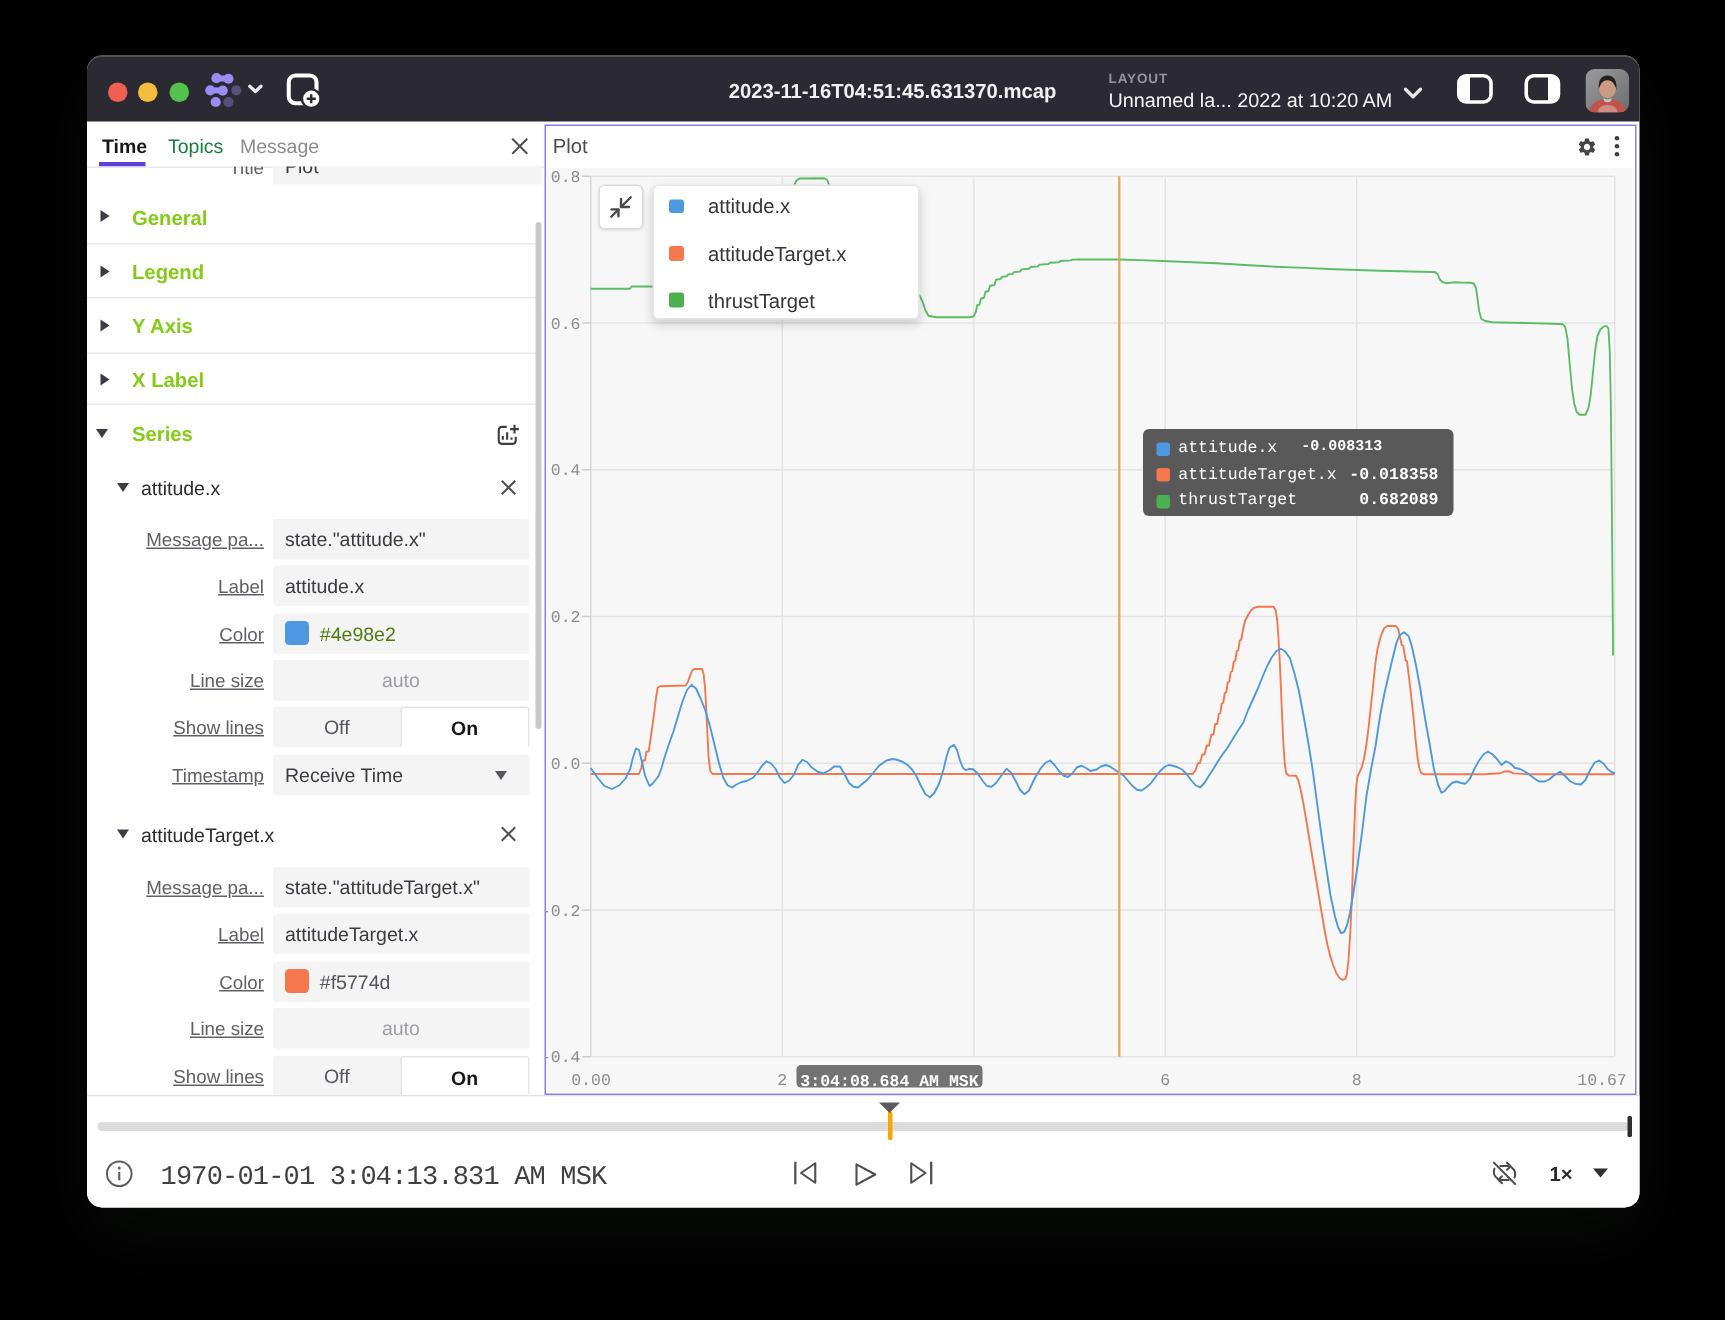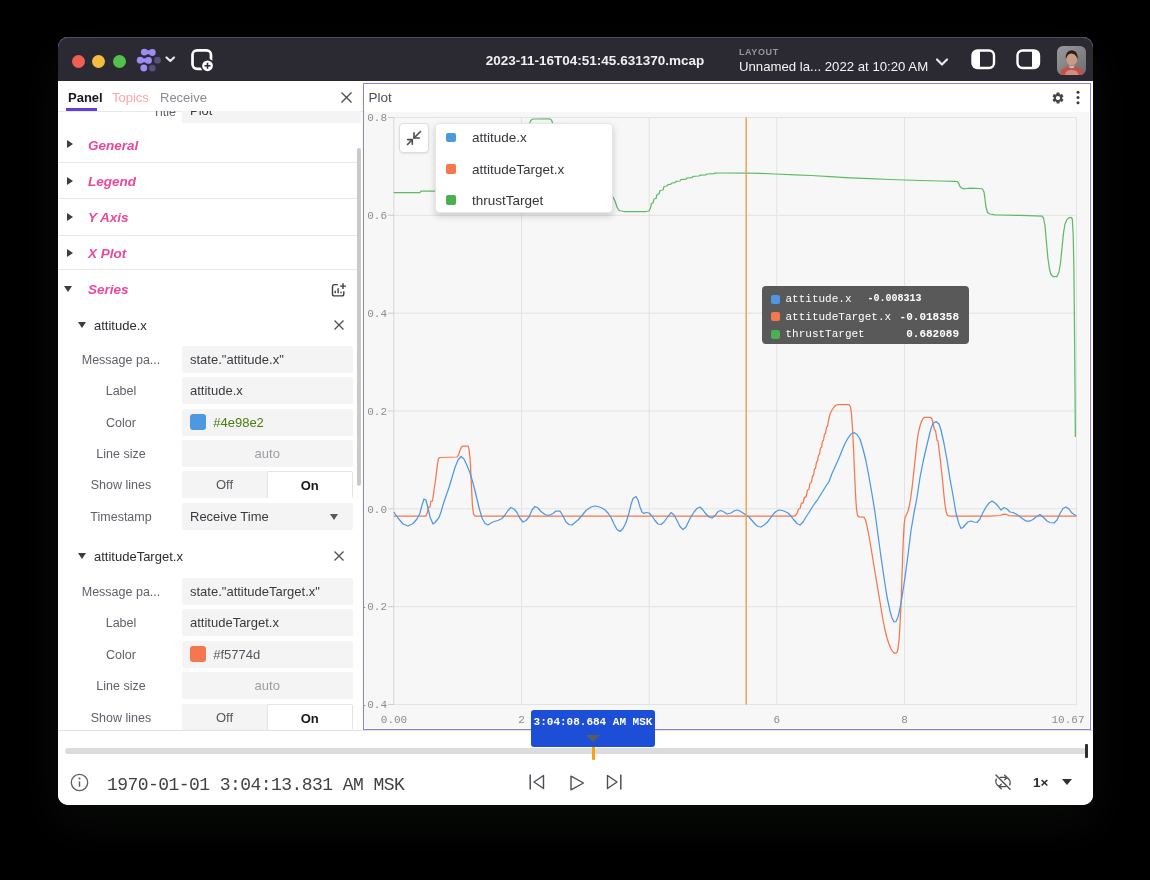--- a/index.html
+++ b/index.html
@@ -12,23 +12,23 @@
     border-radius:10px; background:#fff; box-shadow:0 18px 45px rgba(10,14,10,0.8); }
   #titlebar { position:absolute; left:57.5px; top:36.5px; width:1035.5px; height:44px;
     background:#2b2931; border-radius:10px 10px 0 0;
     box-shadow:inset 0 1px 0 #514e58; }
 
   
   .tl { position:absolute; top:54.5px; width:13px; height:13px; border-radius:50%; }
 
   
   .divider { position:absolute; left:57.5px; width:303px; height:1px; background:#e9e9e9; }
-  .seclabel { position:absolute; font-size:13.5px; font-weight:700; color:#ec4899;font-style:italic; }
-  .fldlabel { position:absolute; font-size:12.5px; color:#60606a; text-align:center;
-    left:66px; width:110px; white-space:nowrap; }
+  .seclabel { position:absolute; font-size:13.5px; font-weight:700; color:#84cc16; }
+  .fldlabel { position:absolute; font-size:12.5px; color:#60606a; text-align:right;
+    left:66px; width:110px; white-space:nowrap;text-decoration:underline; }
   .fld { position:absolute; left:182px; width:170.5px; height:27px; background:#f4f4f5;
     border-radius:2px; font-size:13px; color:#3a3a40; line-height:27px; padding-left:8px;
     white-space:nowrap; overflow:hidden; }
   .tri-r { position:absolute; width:0; height:0; border-left:6px solid #3c3c44;
     border-top:4.5px solid transparent; border-bottom:4.5px solid transparent; }
   .tri-d { position:absolute; width:0; height:0; border-top:6px solid #3c3c44;
     border-left:4.5px solid transparent; border-right:4.5px solid transparent; }
 
   
   #panel { position:absolute; left:362.5px; top:83px; width:728px; height:646.5px;
@@ -93,23 +93,23 @@
   <g clip-path="url(#avclip)">
     <rect width="29" height="29" fill="url(#avbg)"></rect>
     <ellipse cx="14.7" cy="12.8" rx="5.6" ry="6.6" fill="#cb9b83"></ellipse>
     <path d="M8.9 13.5 q-0.8 -9 5.8 -9.2 q6.6 0.2 5.9 9.5 q-0.6 -2.5 -1.5 -3.5 q-1.5 -2.8 -4.4 -2.8 q-3.4 0 -4.6 3 q-0.8 1 -1.2 3 Z" fill="#252020"></path>
     <path d="M2.5 29 q1.5 -9 12.2 -9 q10.7 0 12.3 9 Z" fill="#c0544b"></path>
     <path d="M8 29 q0.5 -5 6.7 -5 q6.2 0 6.8 5 Z" fill="#cf8d84"></path>
     <path d="M12 19.3 q2.7 1.8 5.4 0 l-0.4 2.2 q-2.3 1.3 -4.6 0 Z" fill="#b9c4cc"></path>
   </g>
 </svg>
 
-<div class="abs" style="left:68px;top:90px;font-size:13px;font-weight:700;color:#17171c;">Panel</div>
-<div class="abs" style="left:112px;top:90px;font-size:13px;color:#fca5a5;">Topics</div>
-<div class="abs" style="left:160px;top:90px;font-size:13px;color:#8b8b92;">Receive</div>
+<div class="abs" style="left:68px;top:90px;font-size:13px;font-weight:700;color:#17171c;">Time</div>
+<div class="abs" style="left:112px;top:90px;font-size:13px;color:#15803d;">Topics</div>
+<div class="abs" style="left:160px;top:90px;font-size:13px;color:#8b8b92;">Message</div>
 <svg class="abs" style="left:340px;top:90.5px;" width="13" height="13" viewBox="0 0 13 13">
   <path d="M1.5 1.5 L11.5 11.5 M11.5 1.5 L1.5 11.5" stroke="#4e4e55" stroke-width="1.4"></path>
 </svg>
 <div class="abs" style="left:66px;top:108px;width:31px;height:2.5px;background:#6140d8;"></div>
 <div class="divider" style="top:110.5px;width:305px;"></div>
 
 <div class="abs" style="left:100px;top:111px;width:76px;height:8px;overflow:hidden;">
   <div style="position:absolute;top:-6px;width:76px;text-align:right;font-size:12.5px;color:#60606a;">Title</div>
 </div>
 <div class="abs" style="left:182px;top:111px;width:179px;height:12px;background:#f4f4f5;overflow:hidden;">
@@ -119,21 +119,21 @@
 <div class="tri-r" style="left:67px;top:140px;"></div>
 <div class="seclabel" style="left:88px;top:137.5px;">General</div>
 <div class="divider" style="top:161.5px;"></div>
 <div class="tri-r" style="left:67px;top:176.5px;"></div>
 <div class="seclabel" style="left:88px;top:174px;">Legend</div>
 <div class="divider" style="top:198px;"></div>
 <div class="tri-r" style="left:67px;top:212.5px;"></div>
 <div class="seclabel" style="left:88px;top:210px;">Y Axis</div>
 <div class="divider" style="top:234.5px;"></div>
 <div class="tri-r" style="left:67px;top:248.5px;"></div>
-<div class="seclabel" style="left:88px;top:246px;">X Plot</div>
+<div class="seclabel" style="left:88px;top:246px;">X Label</div>
 <div class="divider" style="top:269px;"></div>
 <div class="tri-d" style="left:64px;top:285.5px;"></div>
 <div class="seclabel" style="left:88px;top:282px;">Series</div>
 <svg class="abs" style="left:331px;top:281.5px;" width="15.5" height="15.5" viewBox="0 0 15.5 15.5">
   <path d="M12 1.2 V7 M9.1 4.1 H14.9" stroke="#3c3c44" stroke-width="1.4"></path>
   <path d="M6.8 2.6 H3.5 A2 2 0 0 0 1.5 4.6 V11.9 A2 2 0 0 0 3.5 13.9 H10.8 A2 2 0 0 0 12.8 11.9 V9.2" fill="none" stroke="#3c3c44" stroke-width="1.4"></path>
   <path d="M4.2 11.2 V8.7 M7.1 11.2 V6.2 M10 11.2 V9.7" stroke="#3c3c44" stroke-width="1.4"></path>
 </svg>
 
 <div class="tri-d" style="left:78px;top:321.5px;"></div>
@@ -333,21 +333,21 @@
 <div class="abs mono" style="left:770.5px;top:294.5px;width:9px;height:9px;background:#4e98e2;border-radius:2px;"></div>
 <div class="abs mono" style="left:785.5px;top:293px;font-size:11px;color:#fff;">attitude.x</div>
 <div class="abs mono" style="left:830px;top:293px;width:129px;font-size:10px;font-weight:700;color:#fff;text-align:center;">-0.008313</div>
 <div class="abs mono" style="left:770.5px;top:312px;width:9px;height:9px;background:#f5774d;border-radius:2px;"></div>
 <div class="abs mono" style="left:785.5px;top:310.5px;font-size:11px;color:#fff;">attitudeTarget.x</div>
 <div class="abs mono" style="left:830px;top:310.5px;width:129px;font-size:11px;font-weight:700;color:#fff;text-align:right;">-0.018358</div>
 <div class="abs mono" style="left:770.5px;top:329.5px;width:9px;height:9px;background:#4caf50;border-radius:2px;"></div>
 <div class="abs mono" style="left:785.5px;top:328px;font-size:11px;color:#fff;">thrustTarget</div>
 <div class="abs mono" style="left:830px;top:328px;width:129px;font-size:11px;font-weight:700;color:#fff;text-align:right;">0.682089</div>
 
-<div class="abs mono" style="left:531px;top:710px;width:124px;height:37px;background:#1d4ed8;border-radius:3px;color:#fff;font-size:11px;font-weight:700;text-align:center;line-height:24.5px;z-index:6;">3:04:08.684 AM MSK</div>
+<div class="abs mono" style="left:531px;top:710px;width:124px;height:15px;background:#737373;border-radius:3px;color:#fff;font-size:11px;font-weight:700;text-align:center;line-height:24.5px;z-index:6;">3:04:08.684 AM MSK</div>
 <div class="abs" style="left:586px;top:734.5px;width:0;height:0;border-left:7px solid transparent;border-right:7px solid transparent;border-top:7px solid #5b5b5b;z-index:6;"></div>
 
 <div id="playbar"></div>
 <div class="abs" style="left:65px;top:747.5px;width:1021px;height:6px;background:#dcdcdc;border-radius:3px;"></div>
 <div class="abs" style="left:1084.5px;top:744px;width:3px;height:13.5px;background:#2f2f2f;border-radius:1px;"></div>
 <div class="abs" style="left:591.5px;top:740.5px;width:3px;height:19px;background:#f7a60a;border-radius:1px;"></div>
 <svg class="abs" style="left:70px;top:772.5px;" width="19" height="19" viewBox="0 0 19 19">
   <circle cx="9.5" cy="9.5" r="8.2" fill="none" stroke="#5d5d63" stroke-width="1.3"></circle>
   <circle cx="9.5" cy="5.6" r="1" fill="#5d5d63"></circle>
   <line x1="9.5" y1="8.3" x2="9.5" y2="13.8" stroke="#5d5d63" stroke-width="1.4"></line>

